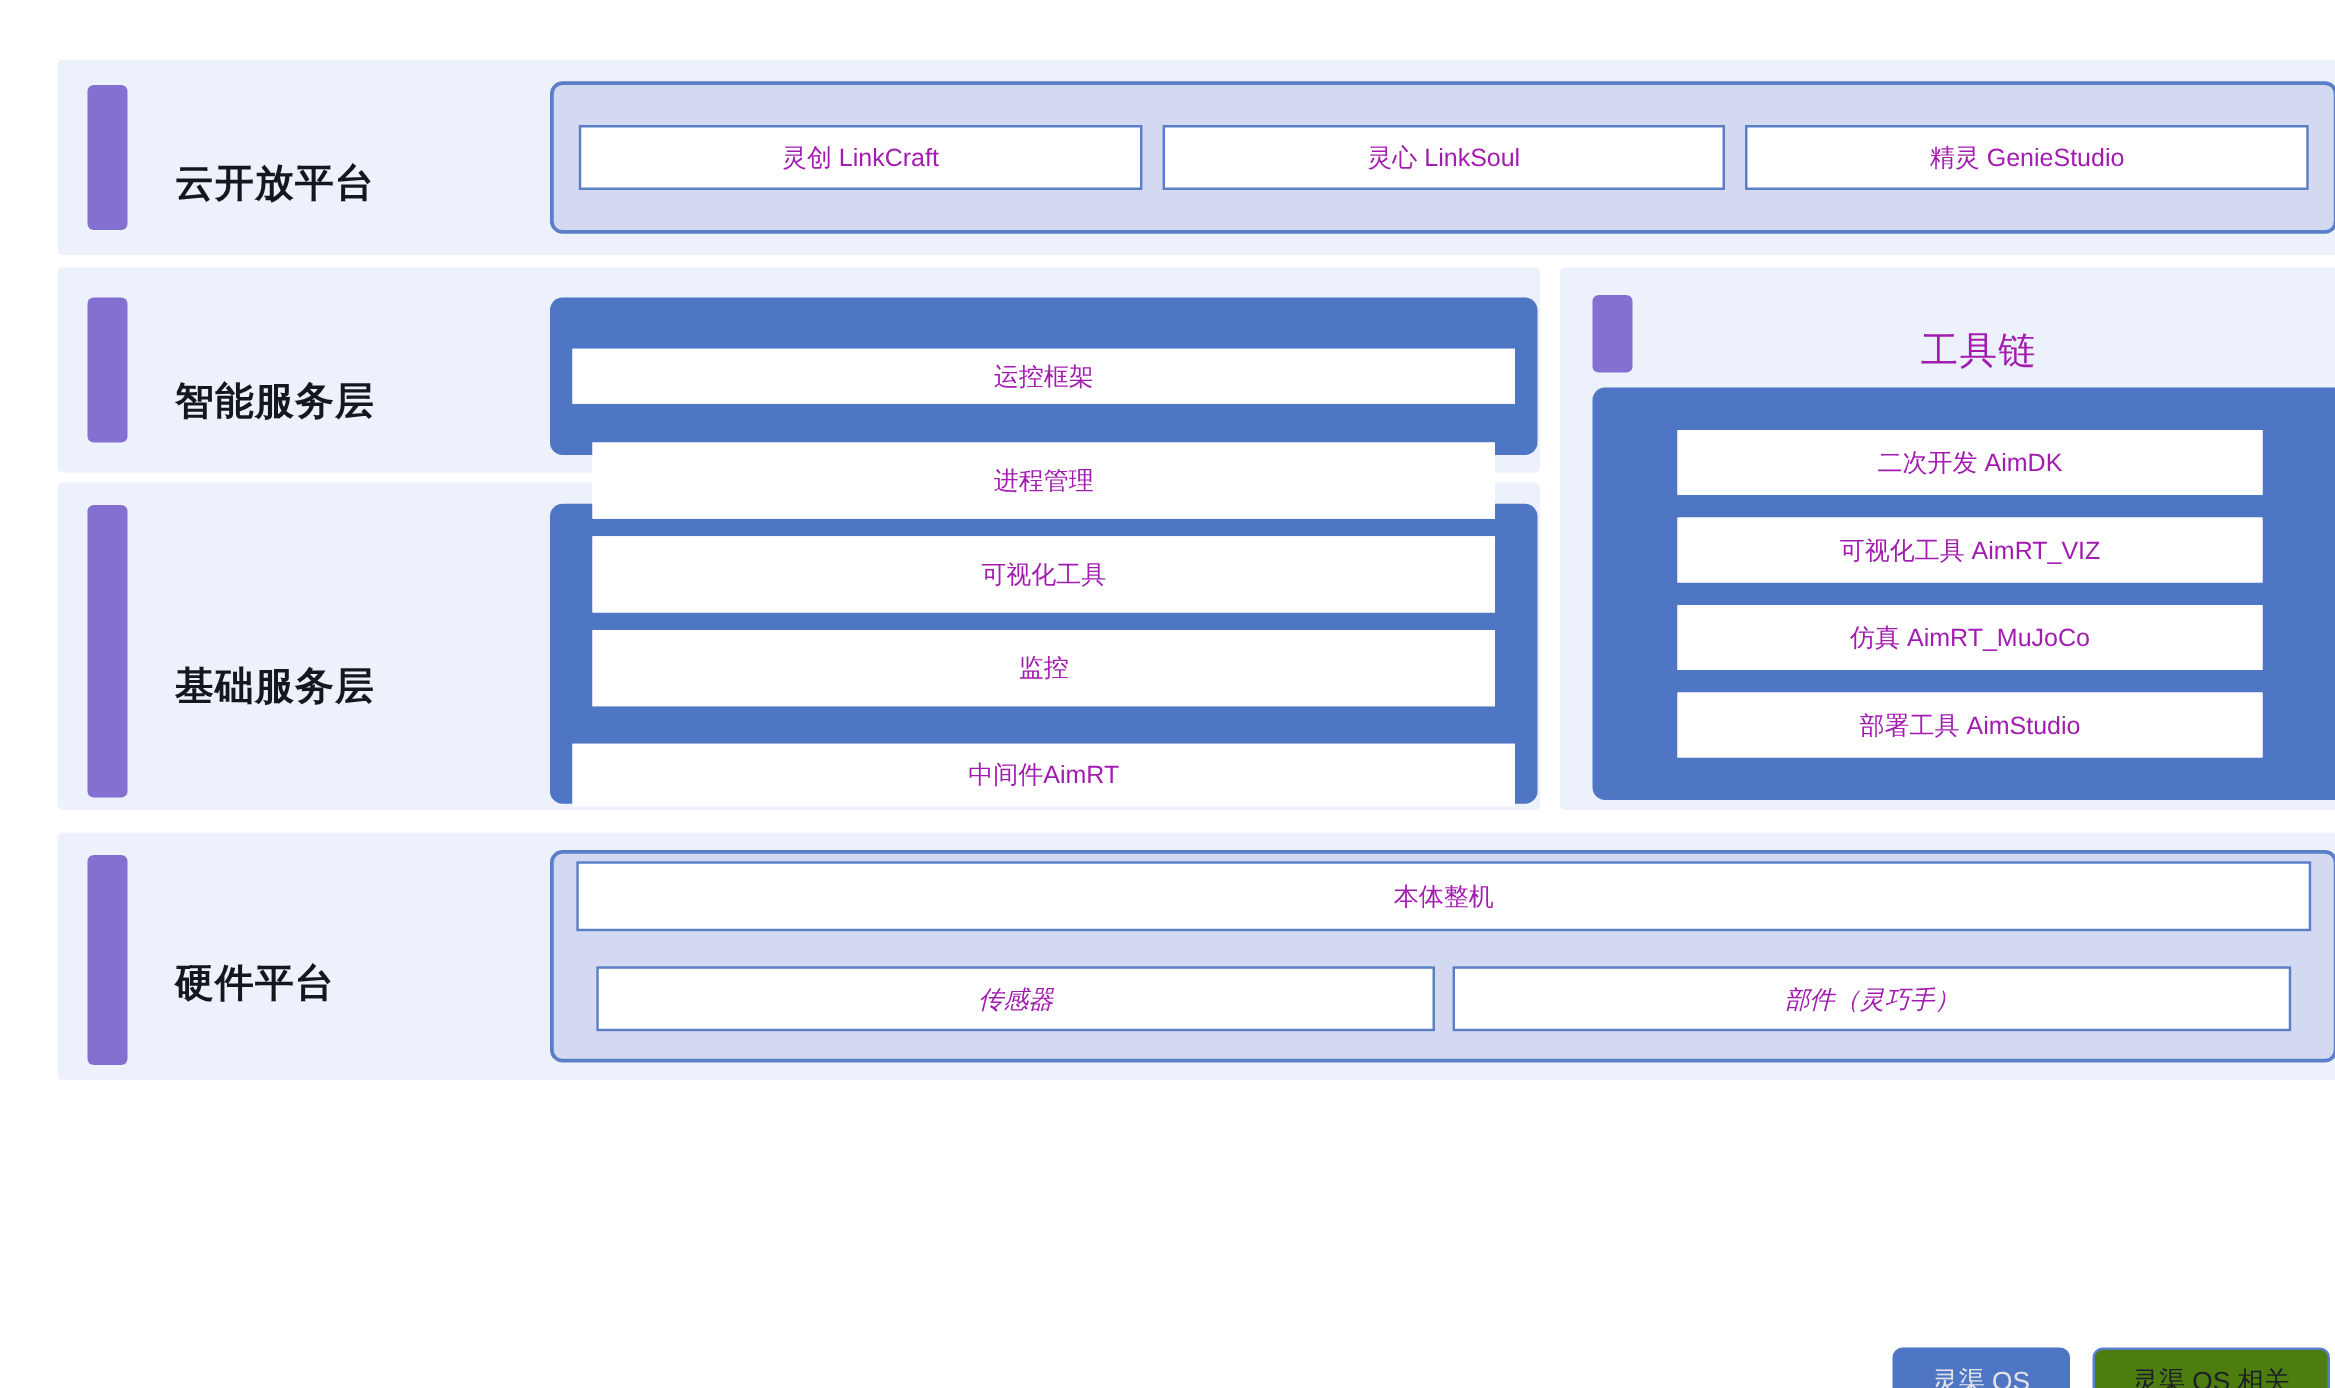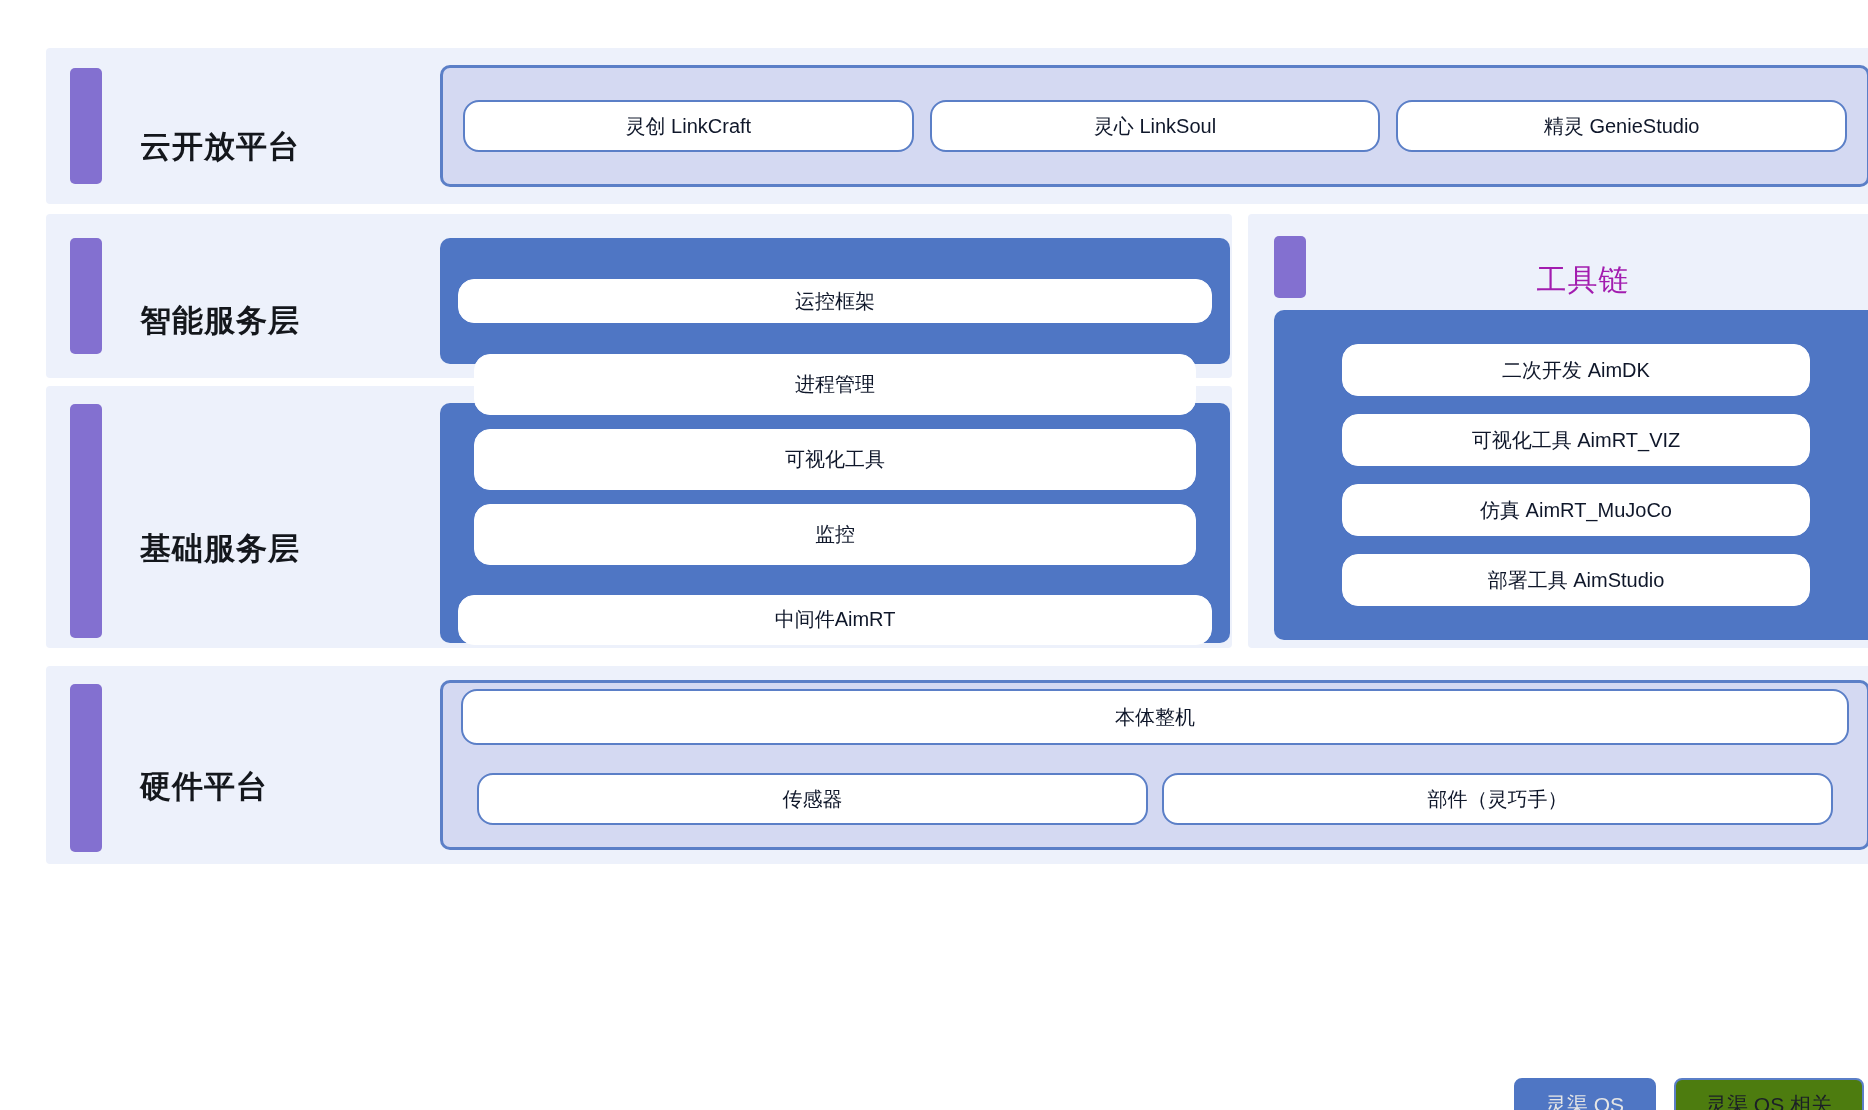--- a/index.html
+++ b/index.html
@@ -54,26 +54,26 @@
     border: 3px solid #5b7fc7;
   }
   .grp.blue {
     background: #4f76c4;
     border: none;
   }
 
   
   .chip {
     background: #ffffff;
-    border-radius: 16px;
+    border-radius: 0;
     display: flex;
     align-items: center;
     justify-content: center;
     font-size: 20px;
-    color: #0f172a;
+    color: #a21caf;
     white-space: nowrap;
     text-align: center;
   }
   .chip.bordered {
     border: 2.5px solid #5b7fc7;
   }
   .chip.plain {
     border: 1px solid #ffffff;
   }
 
@@ -114,21 +114,21 @@
   #grp3 .chip-full { height: 50px; }
 
   
   #band4 { left: 14px;  top: 634px; width: 1840px; height: 198px; }
   #bar4  { left: 38px;  top: 652px; height: 168px; }
   #lbl4  { left: 92px;  top: 718px; }
   #grp4  { left: 408px; top: 648px; width: 1430px; height: 170px;
            justify-content: center; gap: 12px; padding: 14px 18px; }
   #grp4 .chip-full { height: 56px; }
   #grp4 .chip-row { display: flex; flex-direction: row; gap: 14px; }
-  #grp4 .chip-row .chip { flex: 1; height: 52px; }
+  #grp4 .chip-row .chip { flex: 1; height: 52px; font-style: italic; }
 
   
   .legend {
     position: absolute;
     right: 20px;
     top: 1030px;
     display: flex;
     flex-direction: row;
     gap: 18px;
     align-items: center;

